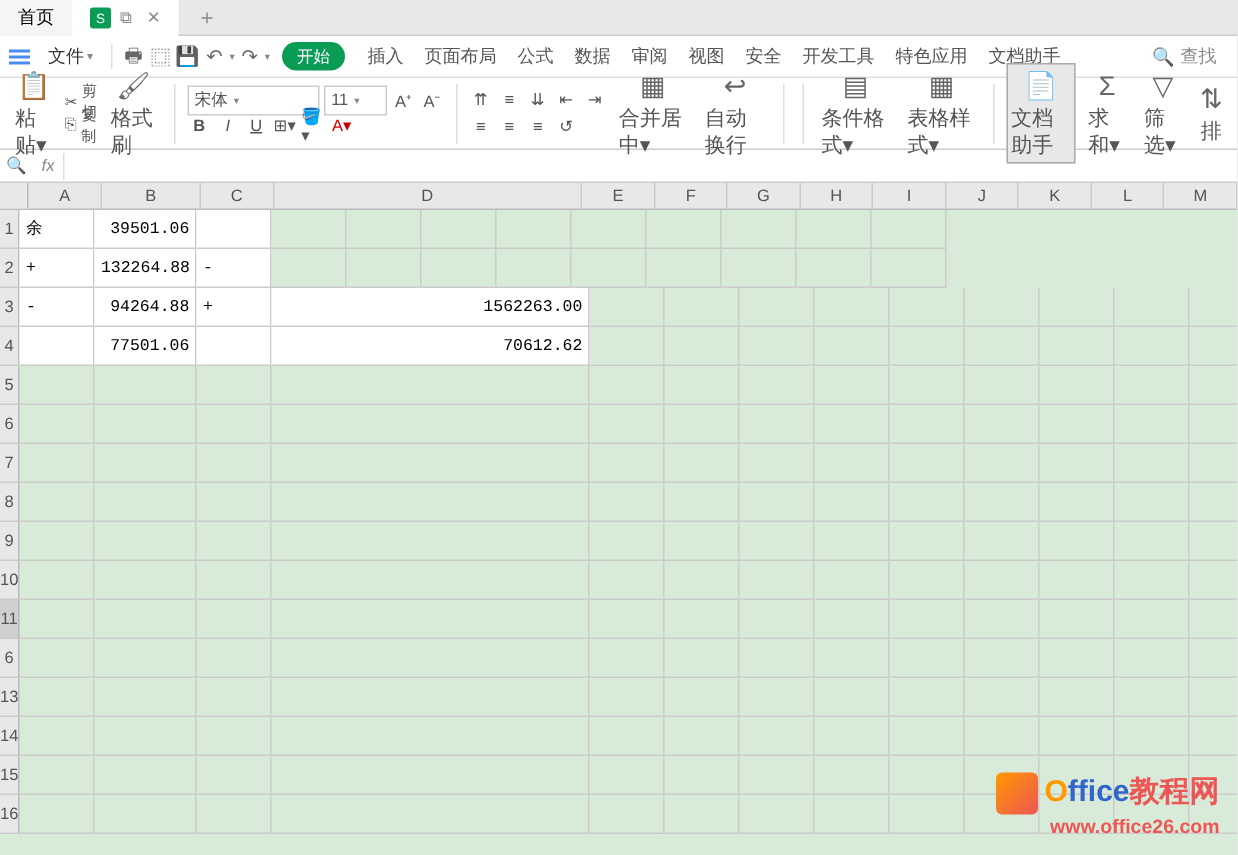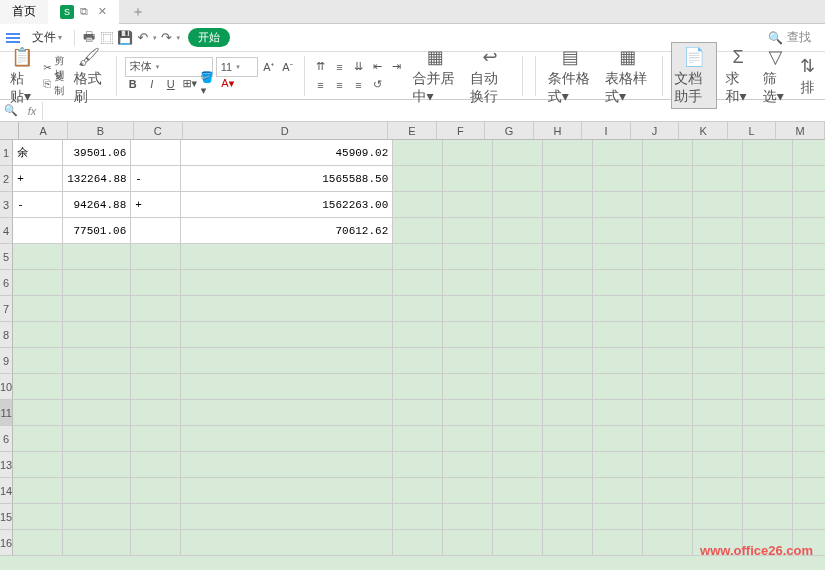--- a/index.html
+++ b/index.html
@@ -90,20 +90,21 @@
     </div>
   <div class="sep"></div>
   <span class="ticon">🖶</span>
   <span class="ticon">⿴</span>
   <span class="ticon">💾</span>
   <span class="ticon">↶</span>
     <span class="drop" style="font-size:7px;color:#888">▾</span>
   <span class="ticon">↷</span>
     <span class="drop" style="font-size:7px;color:#888">▾</span>
   <span class="start">开始</span>
+  <span id="mtabs"><span class="mtab">插入</span><span class="mtab">页面布局</span><span class="mtab">公式</span><span class="mtab">数据</span><span class="mtab">审阅</span><span class="mtab">视图</span><span class="mtab">安全</span><span class="mtab">开发工具</span><span class="mtab">特色应用</span><span class="mtab">文档助手</span></span>
   <div class="search">
       <span>🔍</span>
       <span>查找</span>
     </div>
 </div>
 
 <div class="toolbar">
   <div class="tgroup">
       <div class="gicon">📋</div>
       <div class="glabel"><span>粘贴</span>▾</div>
@@ -238,36 +239,34 @@
         <div class="rh">13</div>
         <div class="rh">14</div>
         <div class="rh">15</div>
         <div class="rh">16</div>
       </div>
     <div class="cells" id="cells">
         <div class="crow">
           <div class="cell databg txt" style="width: 50px;">余</div>
           <div class="cell databg num" style="width: 68px;">39501.06</div>
           <div class="cell databg" style="width: 50px;"></div>
-          <div class="cell databg num" style="width: 212px;">45909.02</div>
           <div class="cell" style="width: 50px;"></div>
           <div class="cell" style="width: 50px;"></div>
           <div class="cell" style="width: 50px;"></div>
           <div class="cell" style="width: 50px;"></div>
           <div class="cell" style="width: 50px;"></div>
           <div class="cell" style="width: 50px;"></div>
           <div class="cell" style="width: 50px;"></div>
           <div class="cell" style="width: 50px;"></div>
           <div class="cell" style="width: 50px;"></div>
         </div>
         <div class="crow">
           <div class="cell databg txt" style="width: 50px;">+</div>
           <div class="cell databg num" style="width: 68px;">132264.88</div>
           <div class="cell databg txt" style="width: 50px;">-</div>
-          <div class="cell databg num" style="width: 212px;">1565588.50</div>
           <div class="cell" style="width: 50px;"></div>
           <div class="cell" style="width: 50px;"></div>
           <div class="cell" style="width: 50px;"></div>
           <div class="cell" style="width: 50px;"></div>
           <div class="cell" style="width: 50px;"></div>
           <div class="cell" style="width: 50px;"></div>
           <div class="cell" style="width: 50px;"></div>
           <div class="cell" style="width: 50px;"></div>
           <div class="cell" style="width: 50px;"></div>
         </div>
@@ -479,14 +478,15 @@
           <div class="cell" style="width: 50px;"></div>
           <div class="cell" style="width: 50px;"></div>
           <div class="cell" style="width: 50px;"></div>
           <div class="cell" style="width: 50px;"></div>
         </div>
       </div>
   </div>
 </div>
 
 <div class="watermark">
+  <div class="l1"><span class="wmicon"></span><span class="oO">O</span><span class="oF">ffice</span><span class="oT">教程网</span></div>
   <div class="l2">www.office26.com</div>
 </div>
 
 </body></html>

